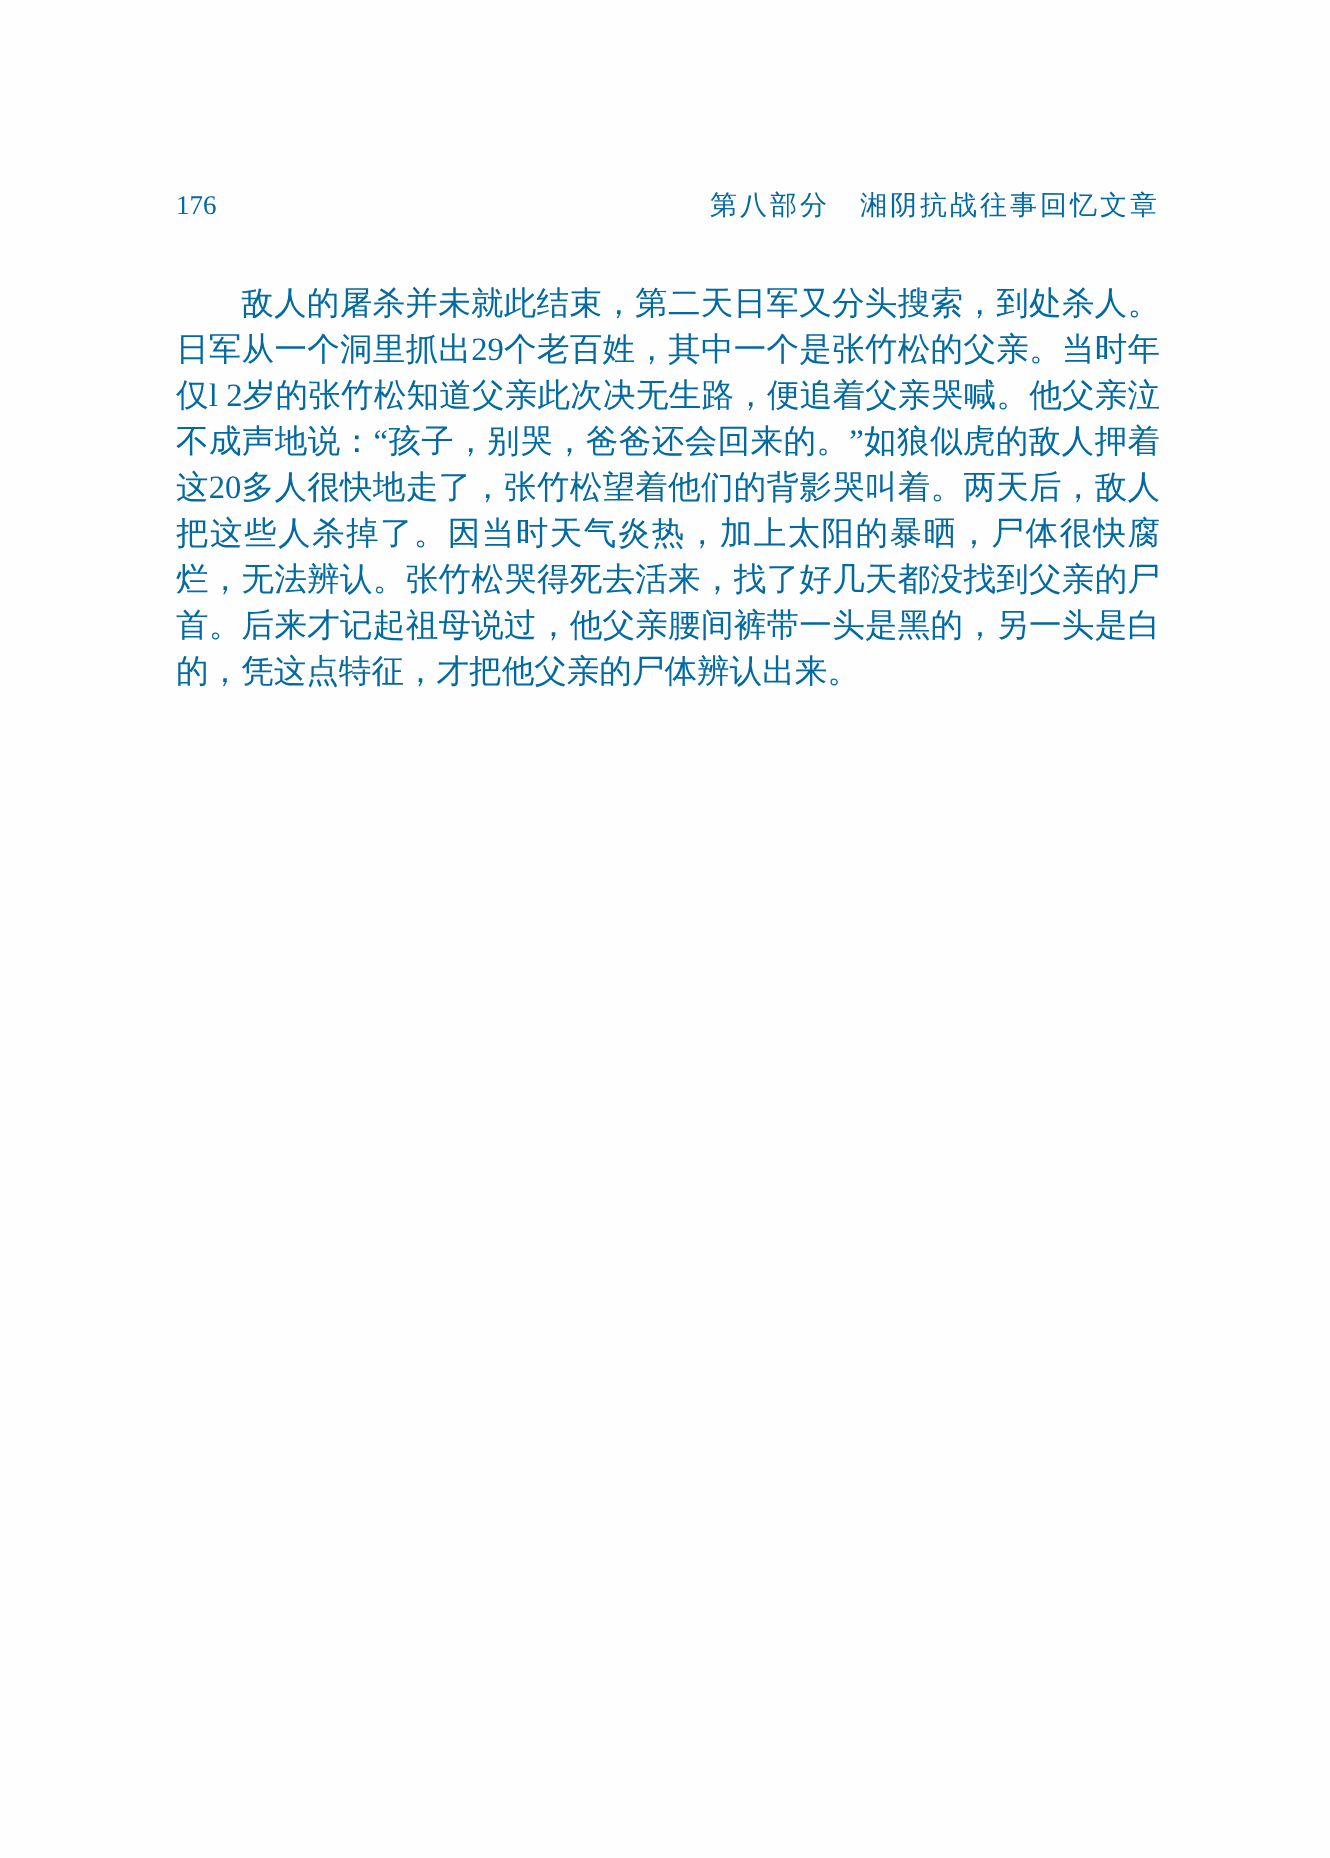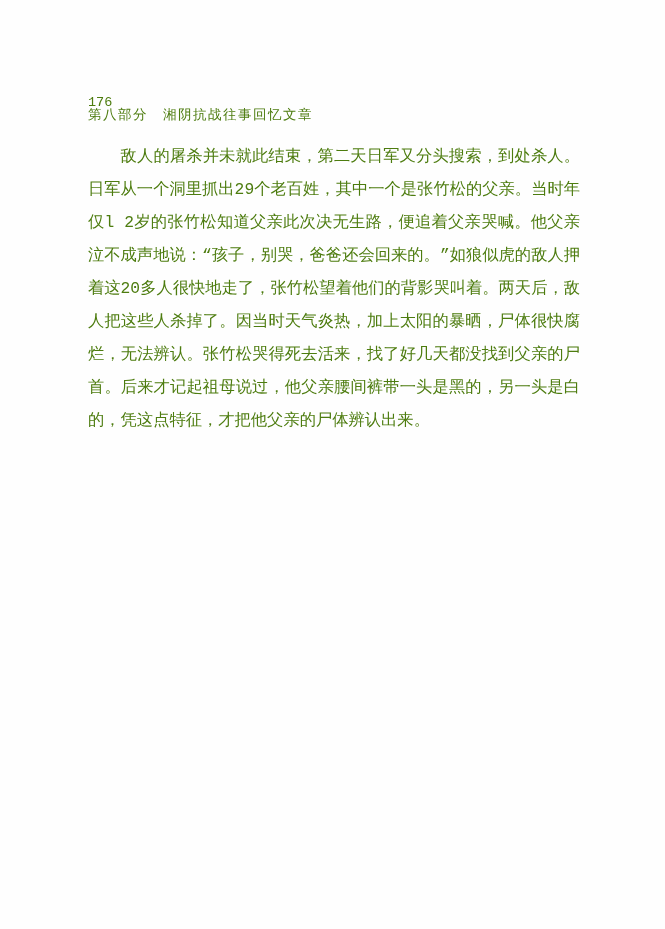--- a/index.html
+++ b/index.html
@@ -7,51 +7,50 @@
     padding: 0;
     background: #e9e9e9;
   }
   .page {
     position: relative;
     width: 665px;
     height: 929px;
     margin: 0 auto;
     background: #fefefe;
     box-shadow: 0 0 6px rgba(0,0,0,0.15);
-    font-family: Liberation Mono, monospace;
-    color: #4d7c0f;
+    font-family: Liberation Serif, serif;
+    color: #0369a1;
     overflow: hidden;
   }
   .running-head {
     position: absolute;
     top: 93px;
     left: 88px;
     width: 492px;
     height: 20px;
     font-size: 13.5px;
     line-height: 20px;
   }
   .page-num {
     position: absolute;
     left: 0;
     top: 0;
   }
   .header-title {
     display: block;
-    text-align: left;
+    text-align: right;
     letter-spacing: 1.5px;
-    margin-top: 13px;
   }
   .body-text {
     position: absolute;
     top: 140px;
     left: 88px;
     width: 492px;
     font-size: 16.3px;
-    line-height: 33px;
+    line-height: 23px;
     text-align: justify;
     text-justify: inter-character;
   }
   .body-text p {
     margin: 0;
     padding: 0;
     text-indent: 2em;
   }
 </style>
 </head>

